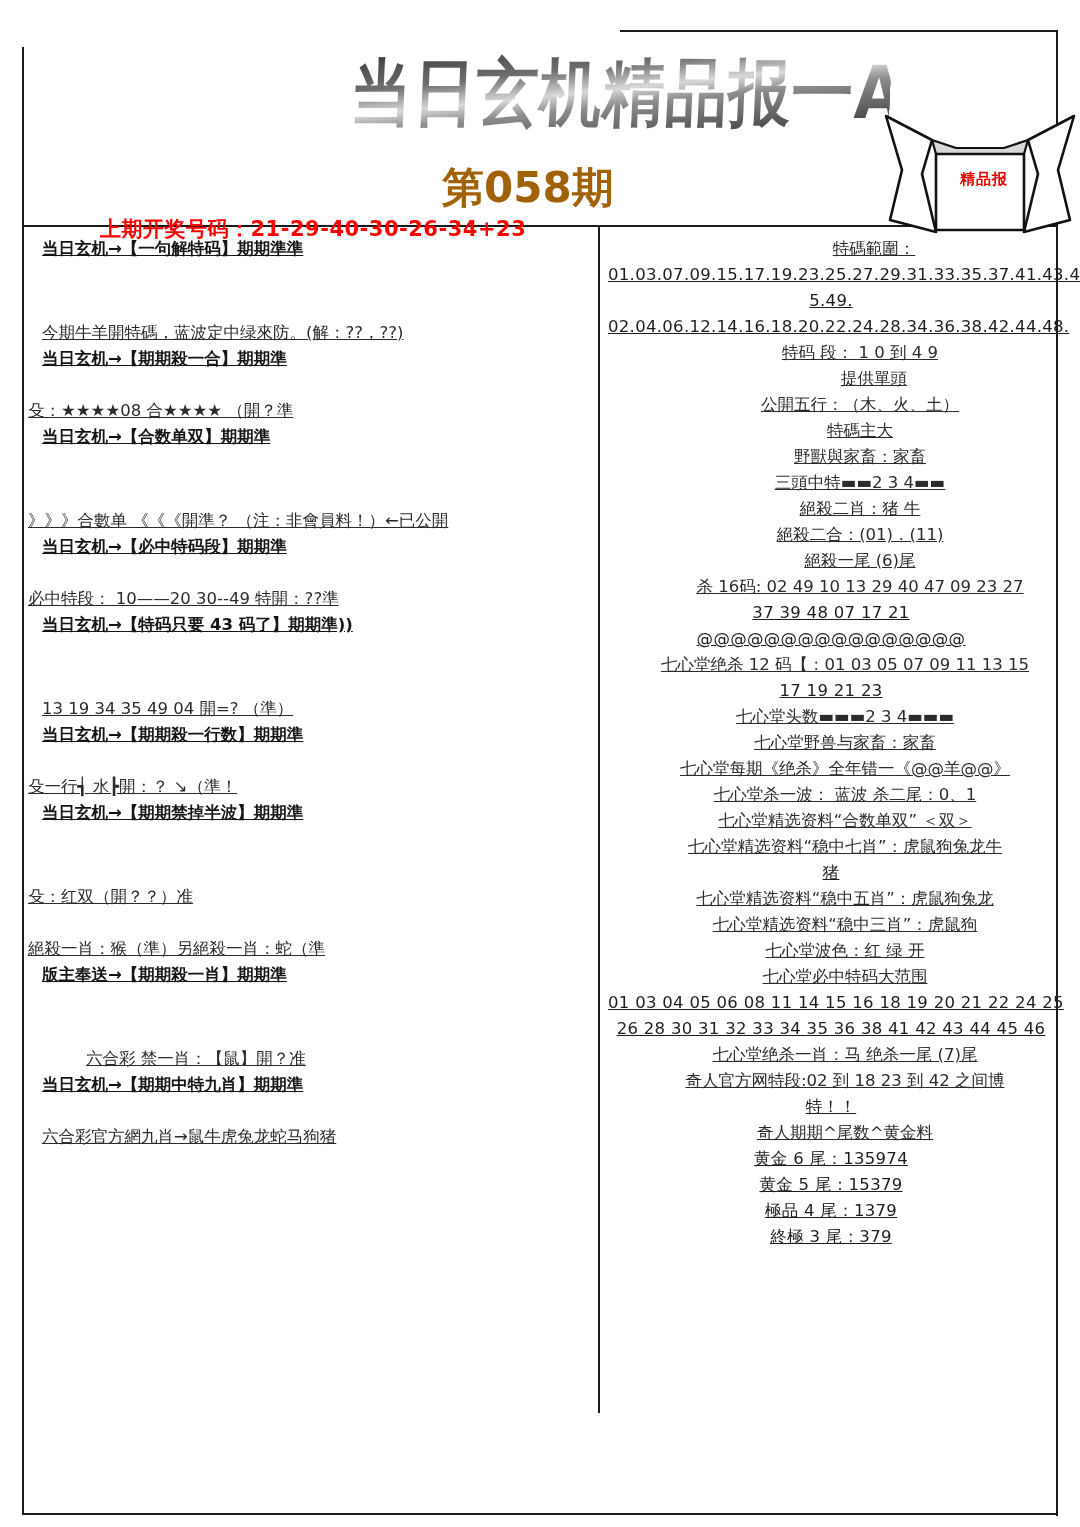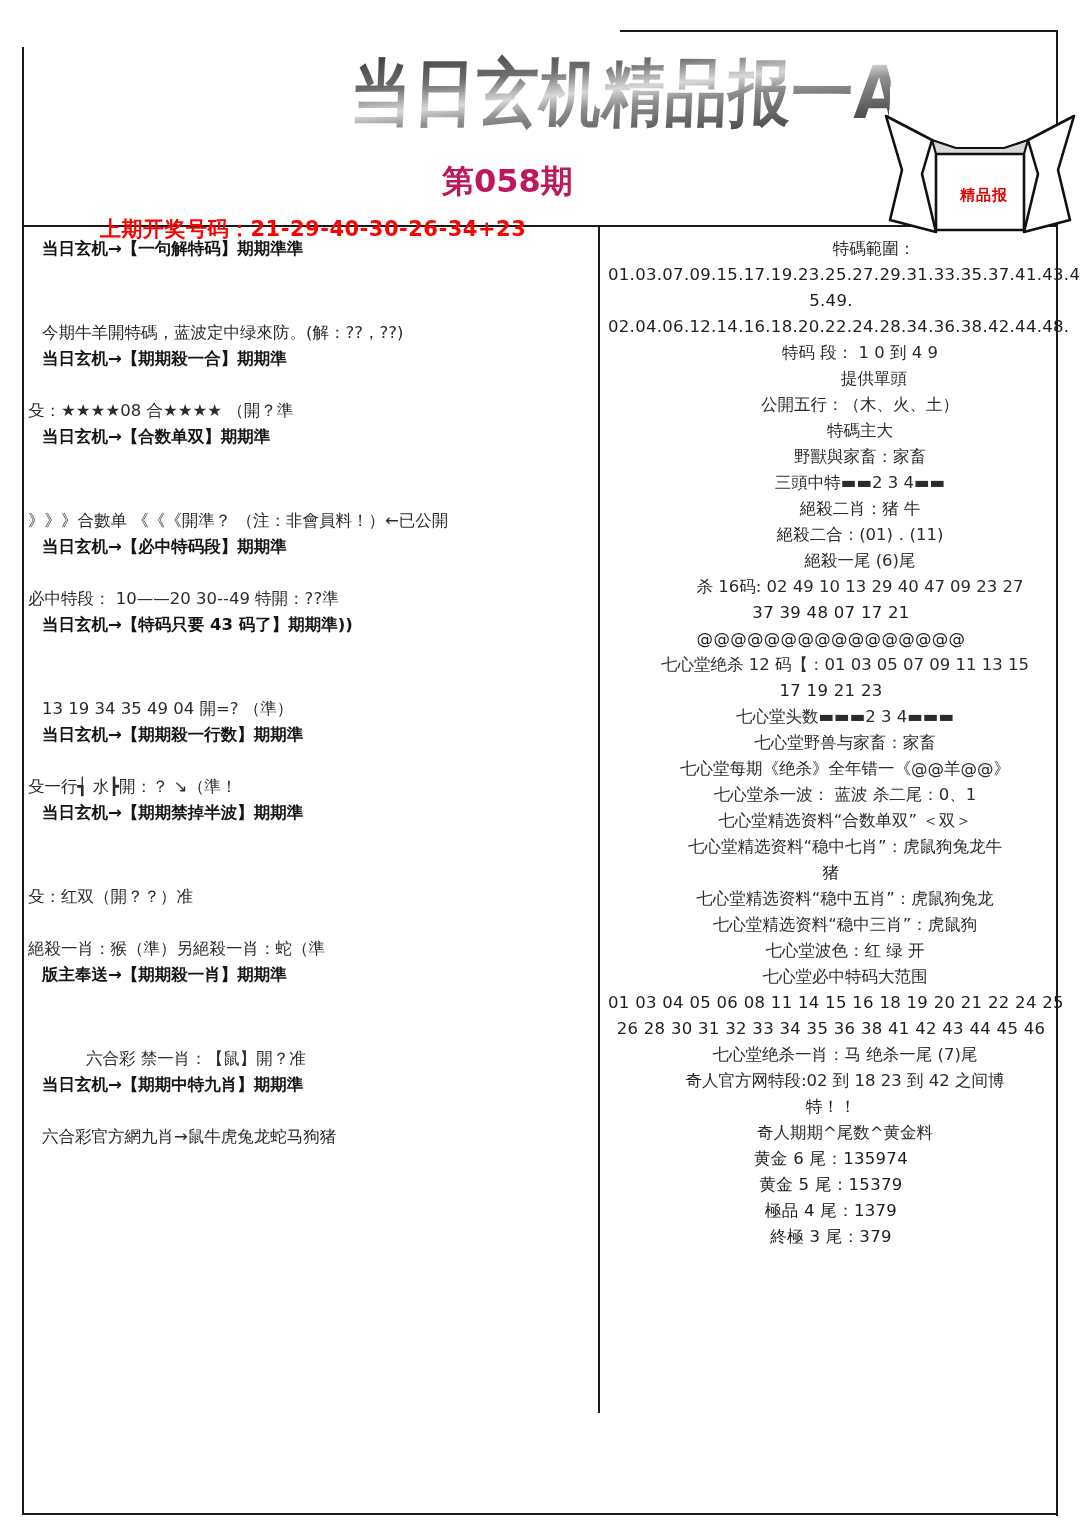--- a/index.html
+++ b/index.html
@@ -46,44 +46,45 @@
   }
   #title-shadow{
     position:absolute;left:326px;top:28px;width:540px;height:68px;
     font-size:62px;font-weight:bold;letter-spacing:1px;line-height:66px;
     color:#e1b9b5;white-space:nowrap;opacity:.75;
     transform:scaleY(1.18) skewX(-3deg);transform-origin:left top;z-index:-1;
   }
 
   #issue{
     position:absolute;left:420px;top:128px;
-    font-size:32px;font-weight:bold;color:#be185d;letter-spacing:0px;
+    font-size:42px;font-weight:bold;color:#a16207;letter-spacing:0px;
   }
   #prev-draw{
     position:absolute;left:78px;top:183px;
     font-size:21px;font-weight:bold;color:#ff0000;letter-spacing:.5px;
     white-space:nowrap;
   }
 
   
   #logo{position:absolute;left:858px;top:78px;width:200px;height:128px;}
   #logo svg{display:block;}
   #logo-text{
-    position:absolute;left:66px;top:76px;width:76px;text-align:center;
+    position:absolute;left:66px;top:60px;width:76px;text-align:center;
     font-size:15px;font-weight:bold;color:#e60000;letter-spacing:1px;
   }
 
   
   #col-left{position:absolute;left:28px;top:236px;width:568px;height:1270px;}
   #col-right{position:absolute;left:608px;top:236px;width:446px;height:1270px;text-align:center;}
 
   .blk{position:relative;}
   .ln{
     font-size:16.5px;line-height:26px;color:#2b2b2b;white-space:nowrap;
     font-family:"DejaVu Sans","Liberation Sans",sans-serif;
+    text-decoration:underline;
   }
   .bold{font-weight:bold;color:#151515;}
   .ind1{padding-left:14px;}
   .ind2{padding-left:28px;}
   .ind3{padding-left:58px;}
   .ind4{padding-left:86px;}
   .gapM{height:26px;}
   .gapXL{height:58px;}
   .numrow{font-size:16.5px;line-height:26px;letter-spacing:.3px;color:#1d1d1d;}
 </style>

